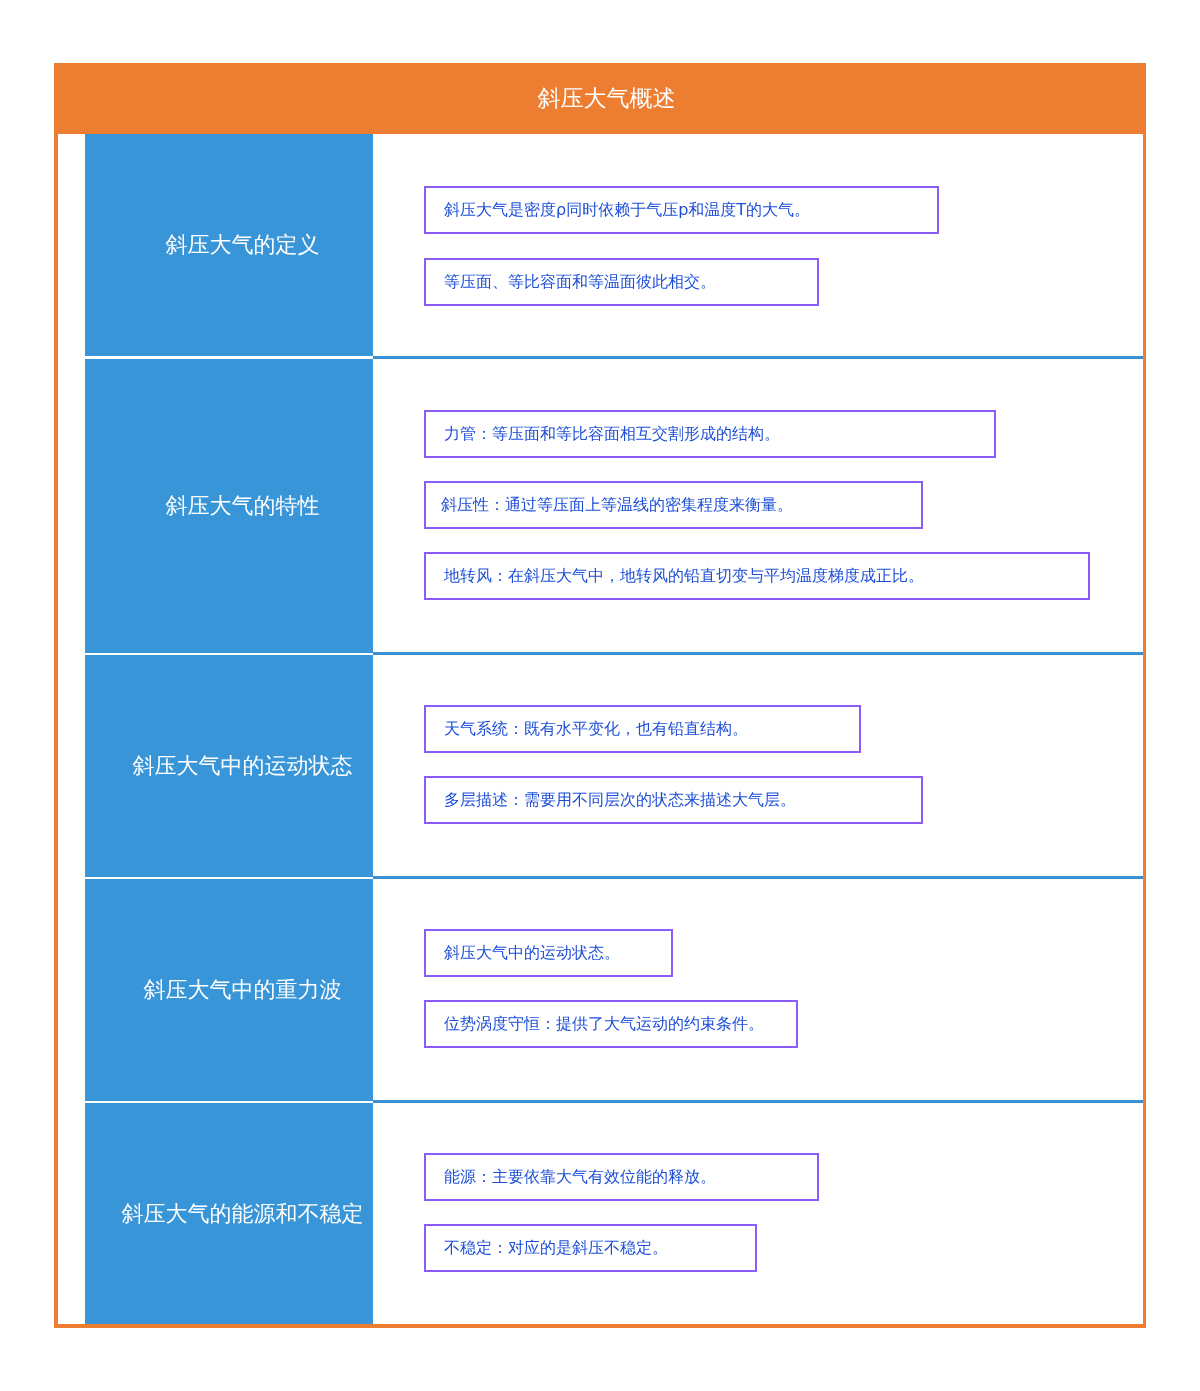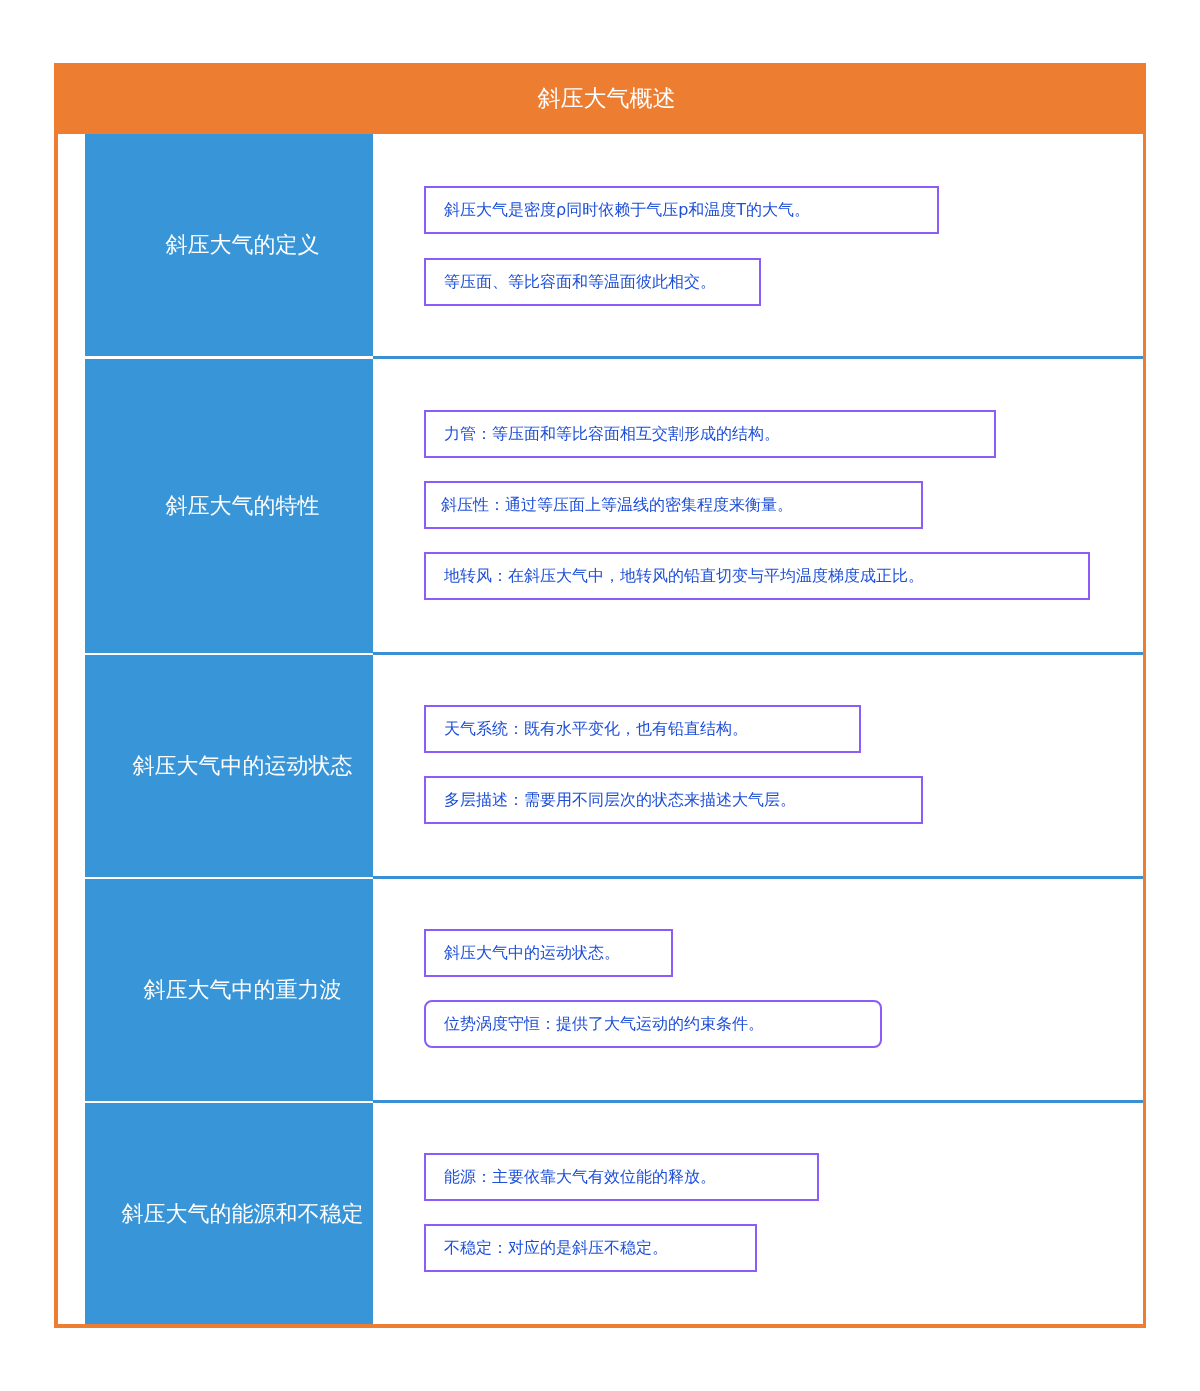--- a/index.html
+++ b/index.html
@@ -42,21 +42,21 @@
 
 <div class="frame">
   <div class="header">斜压大气概述</div>
 
   <div class="body">
 
     <div class="row" style="top:0; height:222px;">
       <div class="row-label">斜压大气的定义</div>
       <div class="row-content">
         <div class="item" style="top:52px; width:515px;">斜压大气是密度ρ同时依赖于气压p和温度T的大气。</div>
-        <div class="item" style="top:124px; width:337px;">等压面、等比容面和等温面彼此相交。</div>
+        <div class="item" style="top:124px; width:395px;">等压面、等比容面和等温面彼此相交。</div>
       </div>
     </div>
     <div class="row-divider" style="top:222px;"></div>
 
     <div class="row" style="top:225px; height:294px;">
       <div class="row-label">斜压大气的特性</div>
       <div class="row-content">
         <div class="item" style="top:51px; width:572px;">力管：等压面和等比容面相互交割形成的结构。</div>
         <div class="item" style="top:122px; width:499px;padding-left:15px;">斜压性：通过等压面上等温线的密集程度来衡量。</div>
         <div class="item" style="top:193px; width:666px;">地转风：在斜压大气中，地转风的铅直切变与平均温度梯度成正比。</div>
@@ -70,21 +70,21 @@
         <div class="item" style="top:50px; width:437px;">天气系统：既有水平变化，也有铅直结构。</div>
         <div class="item" style="top:121px; width:499px;">多层描述：需要用不同层次的状态来描述大气层。</div>
       </div>
     </div>
     <div class="row-divider" style="top:742px;"></div>
 
     <div class="row" style="top:745px; height:222px;">
       <div class="row-label">斜压大气中的重力波</div>
       <div class="row-content">
         <div class="item" style="top:50px; width:249px;">斜压大气中的运动状态。</div>
-        <div class="item" style="top:121px; width:458px;border-radius:8px;">位势涡度守恒：提供了大气运动的约束条件。</div>
+        <div class="item" style="top:121px; width:374px;">位势涡度守恒：提供了大气运动的约束条件。</div>
       </div>
     </div>
     <div class="row-divider" style="top:966px;"></div>
 
     <div class="row" style="top:969px; height:221px;">
       <div class="row-label">斜压大气的能源和不稳定</div>
       <div class="row-content">
         <div class="item" style="top:50px; width:395px;">能源：主要依靠大气有效位能的释放。</div>
         <div class="item" style="top:121px; width:333px;">不稳定：对应的是斜压不稳定。</div>
       </div>

